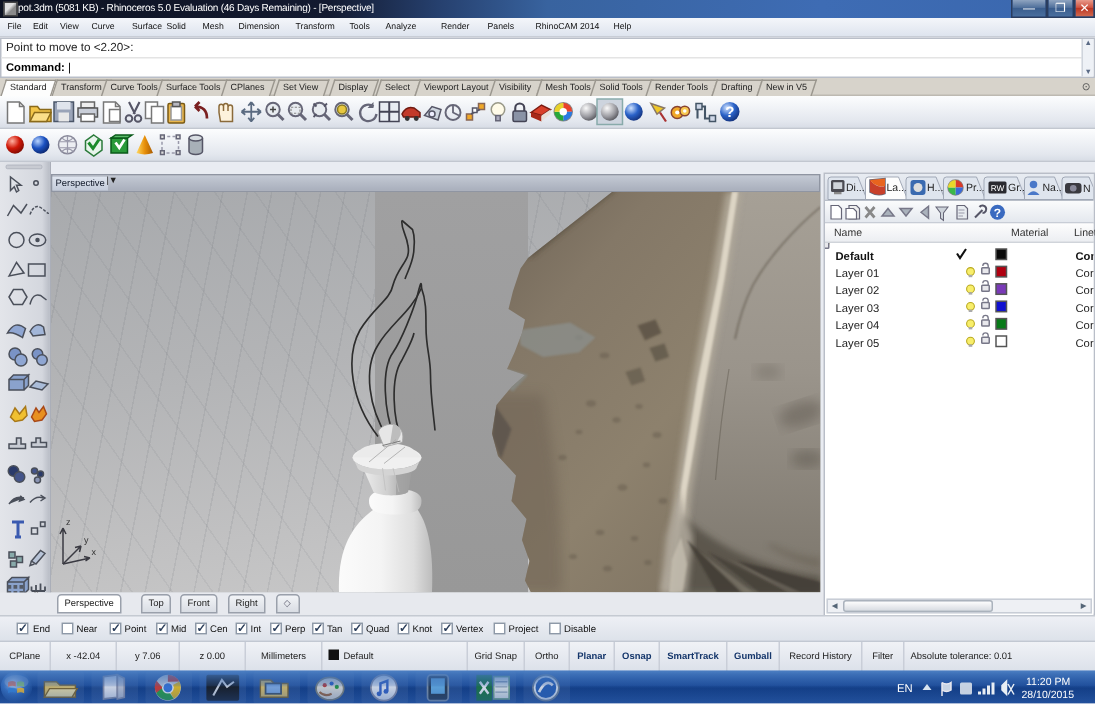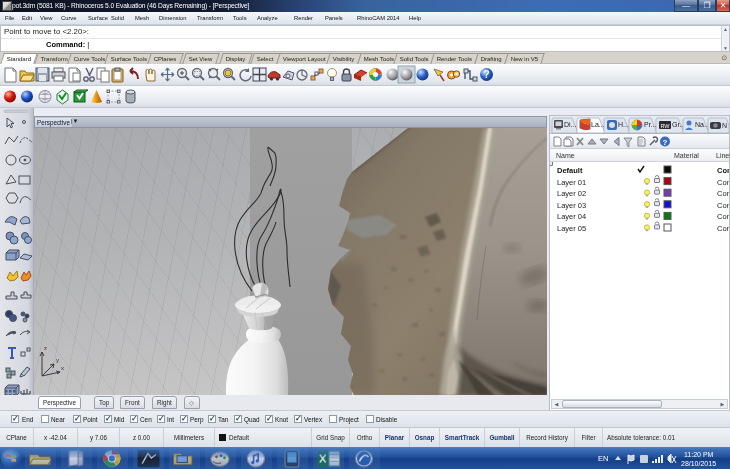--- a/index.html
+++ b/index.html
@@ -13,21 +13,21 @@
 #btnmin{left:674px;width:24px;background:linear-gradient(#8fa4c0,#51719c 45%,#3a5d8d 50%,#4a6f9e);}
 #btnmax{left:698px;width:18px;background:linear-gradient(#8fa4c0,#51719c 45%,#3a5d8d 50%,#4a6f9e);}
 #btnclose{left:716px;width:14px;background:linear-gradient(#e8998a,#cf5442 45%,#bc3522 50%,#d16a50);}
 .winbtn span{position:absolute;width:100%;text-align:center;color:#fff;font-size:8px;line-height:11px;top:0;}
 
 #menubar{left:0;top:12px;width:730px;height:13px;background:linear-gradient(#f4f6fa,#dee4ee);font-size:5.8px;color:#111;line-height:13px;white-space:nowrap;border-bottom:1px solid #c8cdd6;}
 #menubar span{position:absolute;top:0;}
 
 #cmdbox{left:0;top:25px;width:730px;height:27px;background:#fff;border:1px solid #b9bec8;}
 #cmdline1{position:absolute;left:3px;top:1px;font-size:7.8px;color:#222;}
-#cmdline2{position:absolute;left:3px;top:14px;font-size:7.5px;font-weight:bold;color:#000;margin-left:42px;}
+#cmdline2{position:absolute;left:3px;top:14px;font-size:7.5px;font-weight:bold;color:#000;}
 #cmdsep{position:absolute;left:0;top:12px;width:722px;height:1px;background:#e4e4e4;}
 #cmdscroll{position:absolute;right:0;top:0;width:8px;height:25px;background:#eef1f6;border-left:1px solid #cfd4dc;}
 #cmdscroll:before{content:"▲";position:absolute;top:0px;left:1px;font-size:5px;color:#5a6a85;}
 #cmdscroll:after{content:"▼";position:absolute;bottom:0px;left:1px;font-size:5px;color:#5a6a85;}
 
 #tabrow{left:0;top:52px;width:730px;height:12px;background:#d7d3cb;border-bottom:1px solid #bdb9b1;font-size:7px;color:#222;}
 .ttab{position:absolute;top:1px;height:11px;line-height:11px;padding:0 4px;font-size:6px;border:1px solid #9a968e;border-bottom:none;background:#d7d3cb;transform:skewX(-18deg);}
 .ttab i{display:block;transform:skewX(18deg);font-style:normal;}
 .ttab.act{background:#fdfdfd;z-index:2;}
 

